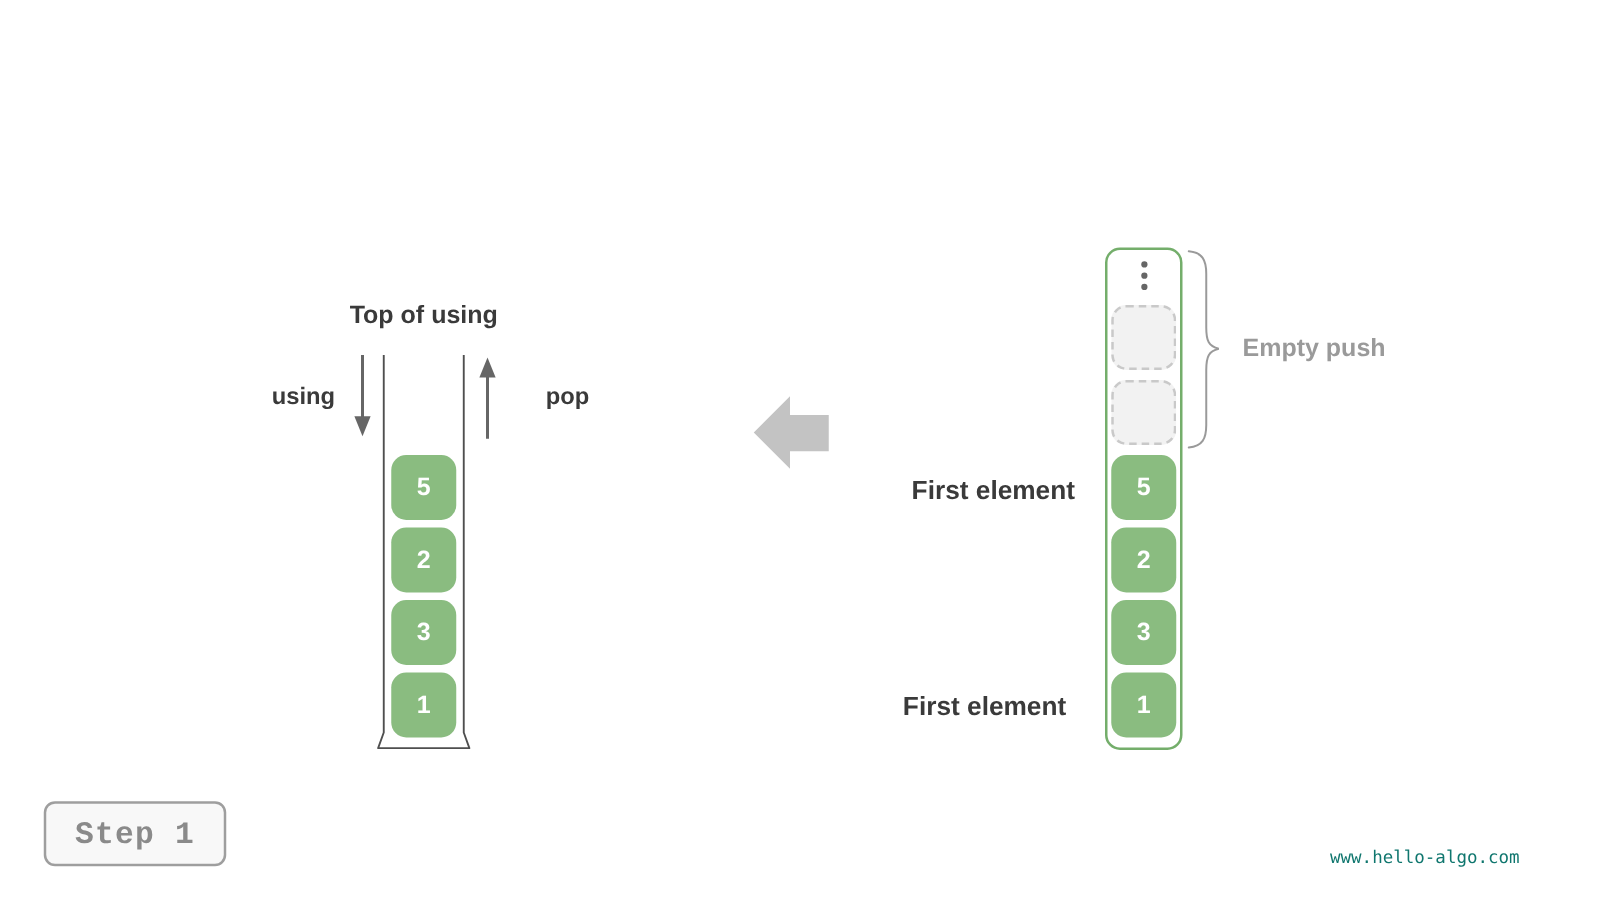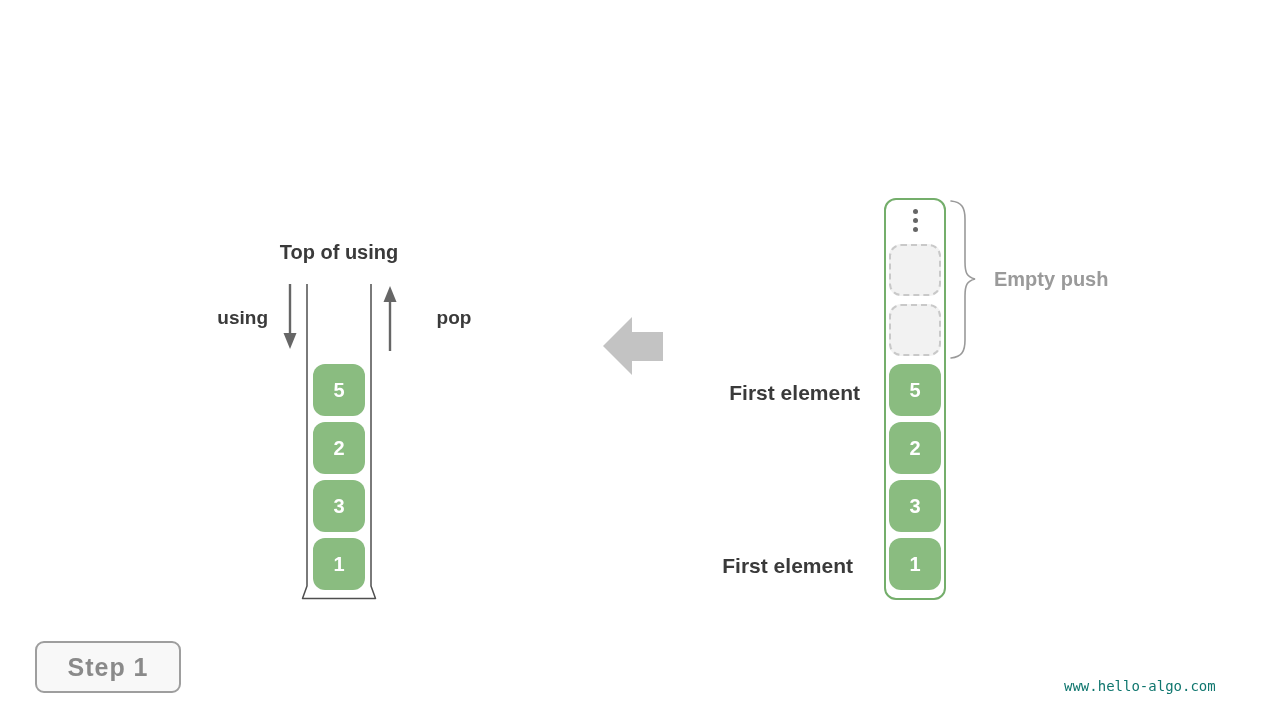--- a/index.html
+++ b/index.html
@@ -86,21 +86,21 @@
     position: absolute;
     left: 35px; top: 641px;
     width: 146px; height: 52px;
     background: #f8f8f8;
     border: 2px solid #9e9e9e;
     border-radius: 9px;
     display: flex;
     align-items: center;
     justify-content: center;
     color: #8a8a8a;
-    font-family: Liberation Sans, sans-serif;
+    font-family: Liberation Mono, monospace;
     font-weight: bold;
     font-size: 25px;
     letter-spacing: 1px;
     white-space: pre;
   }
   .watermark {
     position: absolute;
     left: 1064px; top: 678px;
     color: #0f766e;
     font-family: "DejaVu Sans Mono", monospace;

